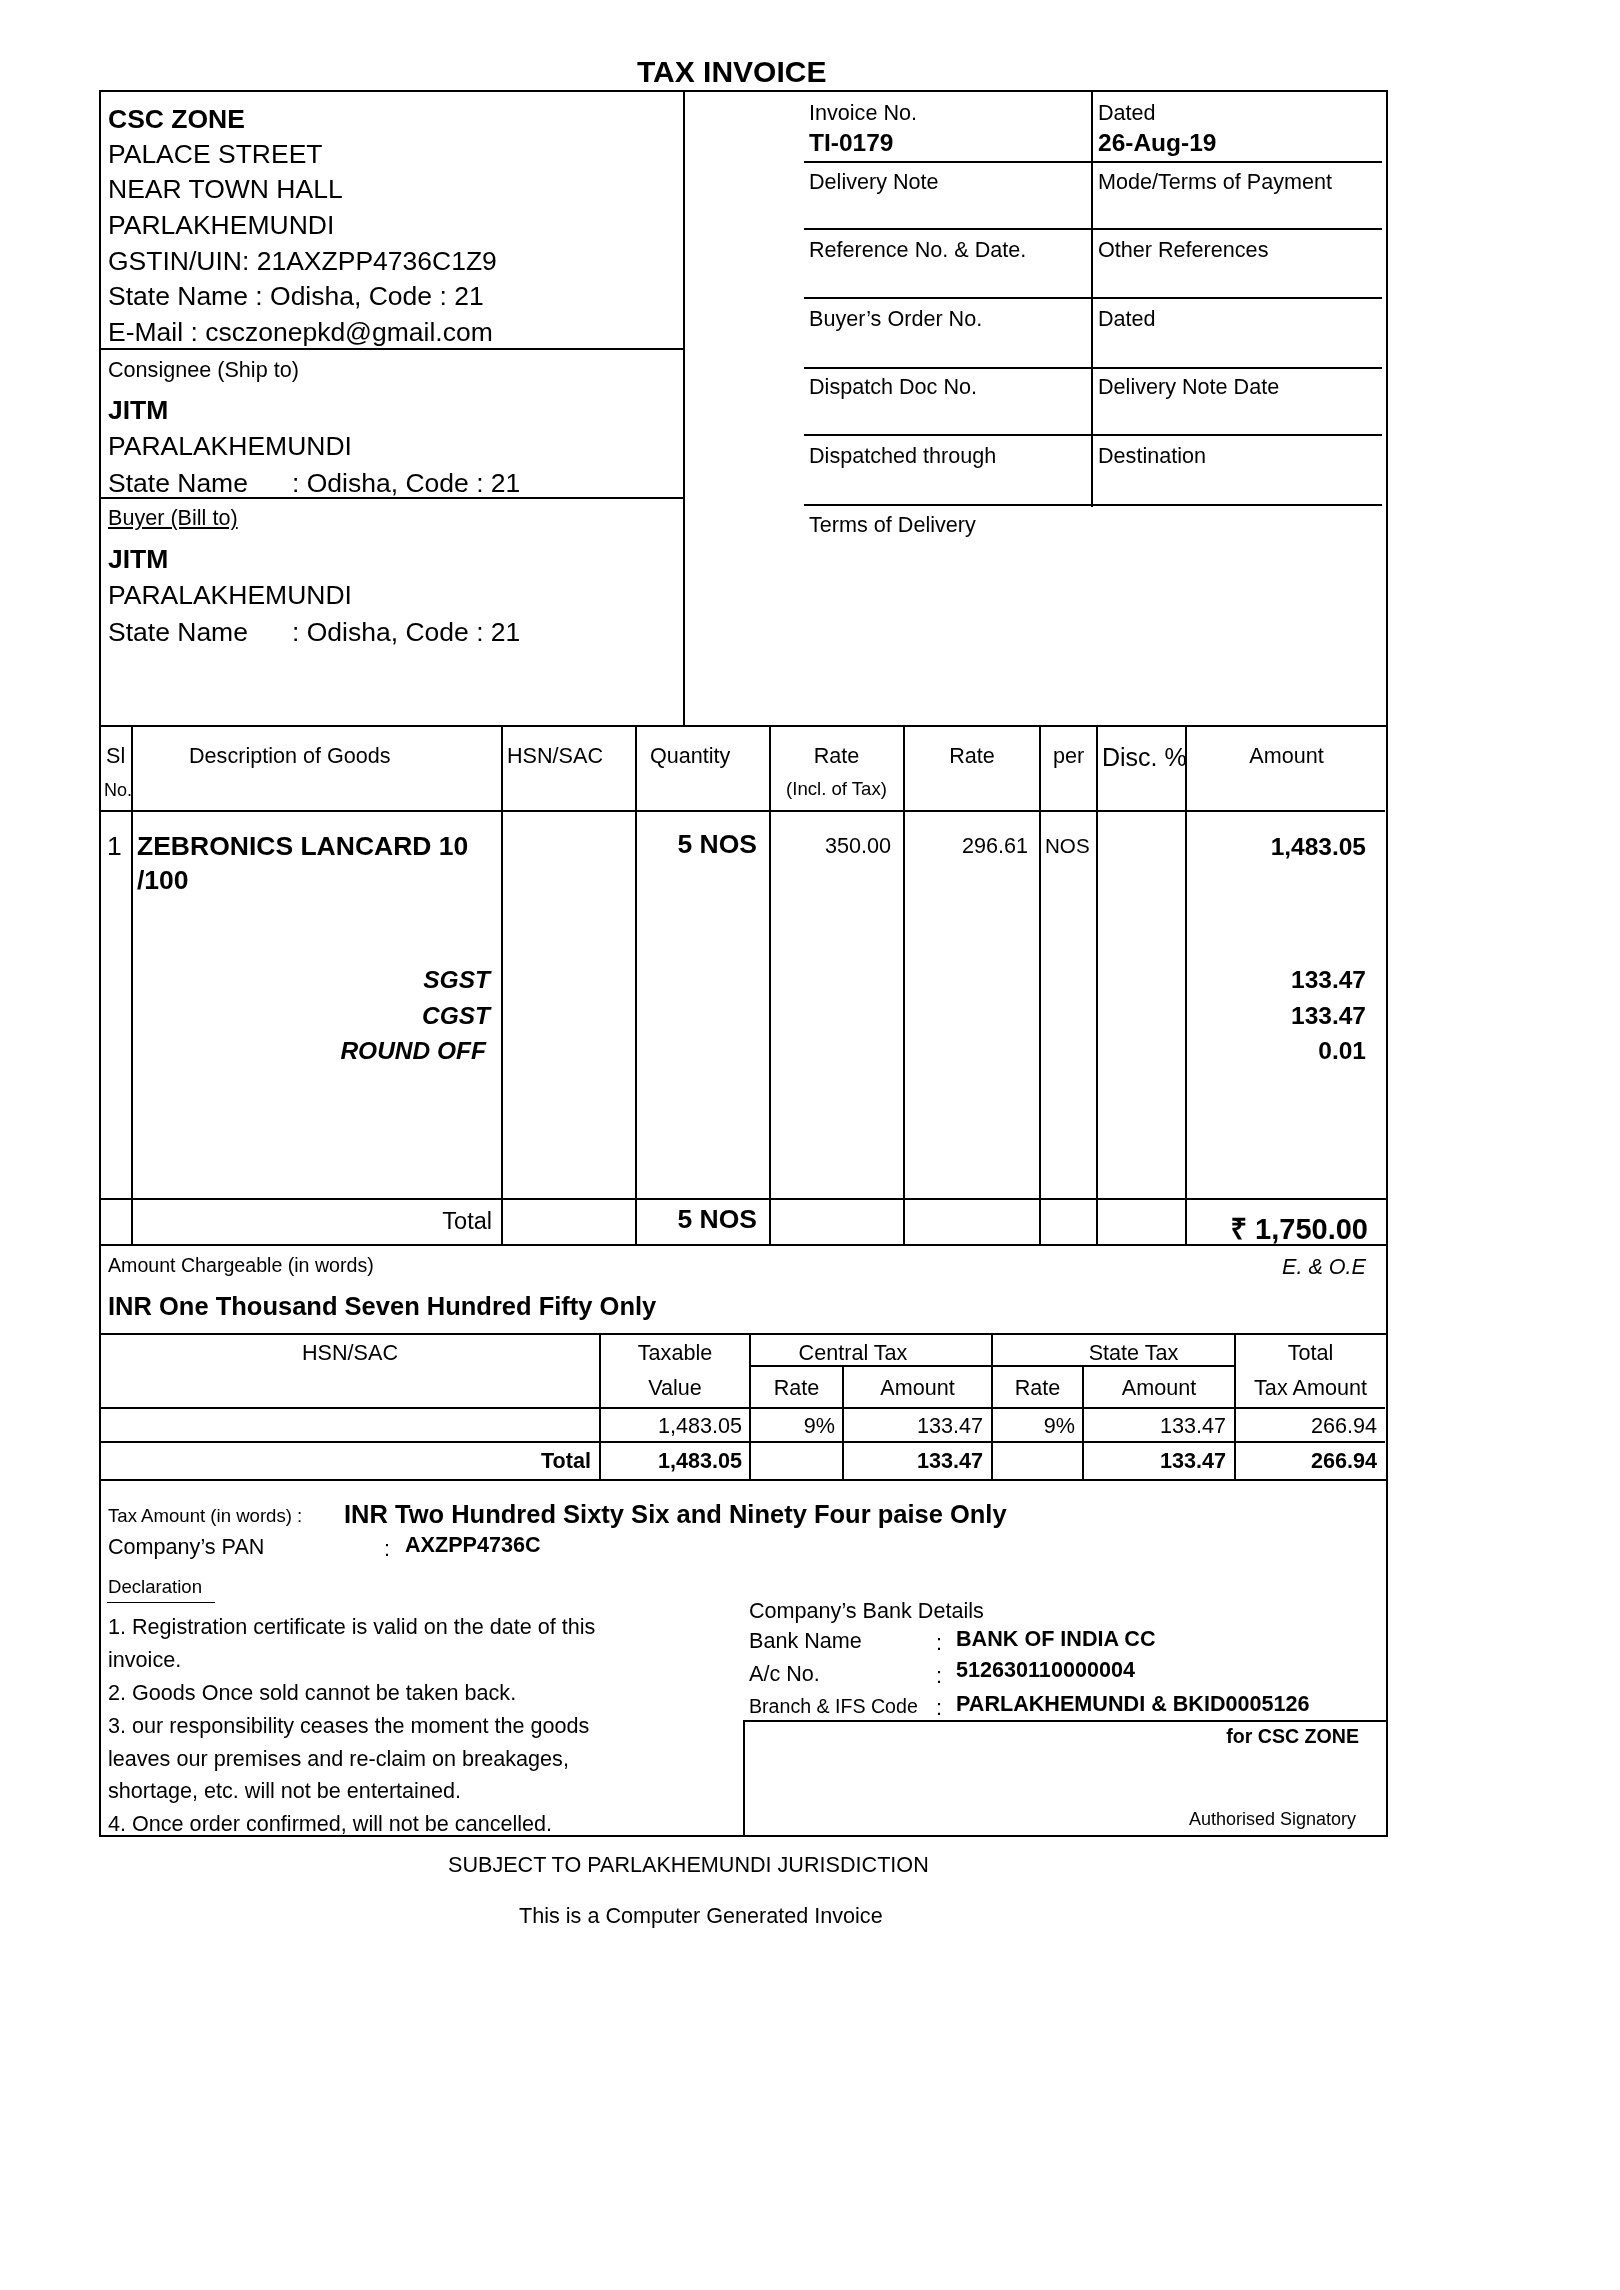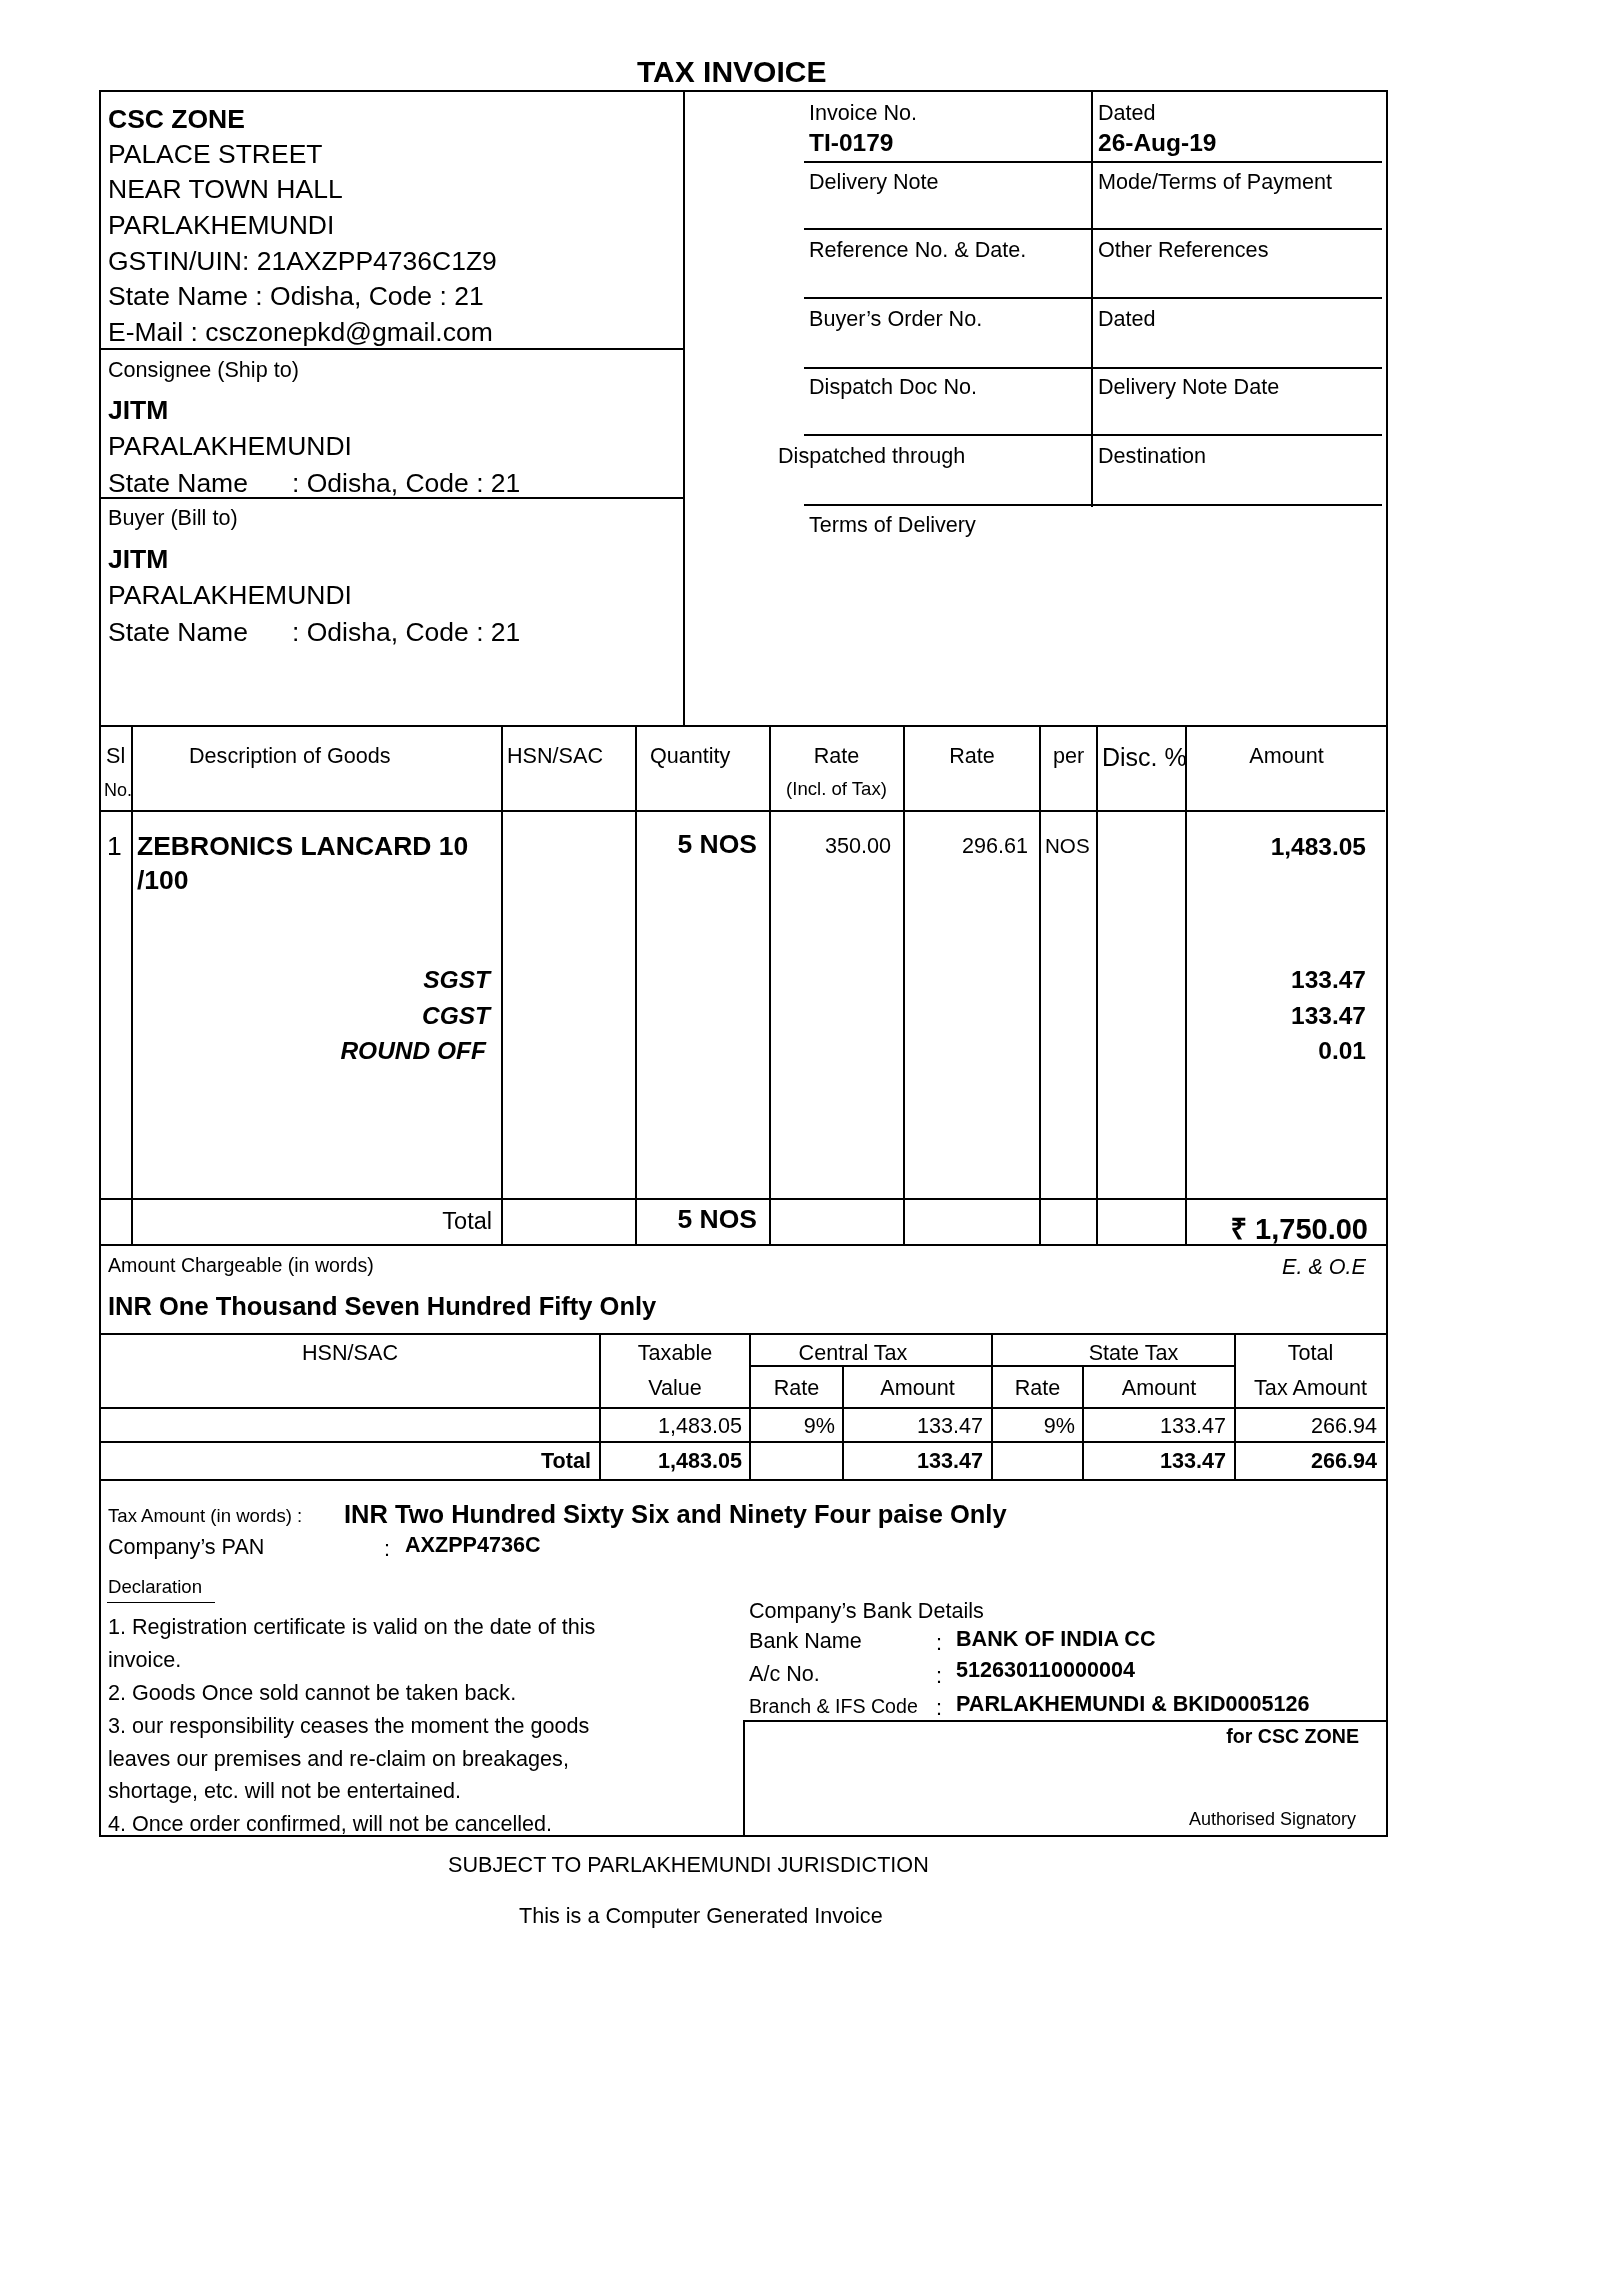--- a/index.html
+++ b/index.html
@@ -41,21 +41,21 @@
 <div>
   <div class="abs sm" style="left:108px; top:357px;">Consignee (Ship to)</div>
   <div class="abs b t" style="left:108px; top:395px;">JITM</div>
   <div class="abs t" style="left:108px; top:431px;">PARALAKHEMUNDI</div>
   <div class="abs t" style="left:108px; top:468px;">State Name</div>
   <div class="abs t" style="left:292px; top:468px;">:  Odisha, Code : 21</div>
 </div>
 <div class="line" style="left:99px; top:497px; width:584px; height:2px;"></div>
 
 <div>
-  <div class="abs sm" style="left:108px; top:505px;">Buyer (Bill to)</div>
+  <div class="abs sm" style="left:108px; top:505px;text-decoration:underline;">Buyer (Bill to)</div>
   <div class="abs b t" style="left:108px; top:544px;">JITM</div>
   <div class="abs t" style="left:108px; top:580px;">PARALAKHEMUNDI</div>
   <div class="abs t" style="left:108px; top:617px;">State Name</div>
   <div class="abs t" style="left:292px; top:617px;">:  Odisha, Code : 21</div>
 </div>
 
 <div>
   <div class="line" style="left:1091px; top:92px; width:2px; height:415px;"></div>
   <div class="line" style="left:804px; top:161px; width:578px; height:2px;"></div>
   <div class="line" style="left:804px; top:228px; width:578px; height:2px;"></div>
@@ -70,21 +70,21 @@
   <div class="abs b sm" style="left:1098px; top:129px; font-size:24.5px;">26-Aug-19</div>
 
   <div class="abs sm" style="left:809px; top:169px;">Delivery Note</div>
   <div class="abs sm" style="left:1098px; top:169px;">Mode/Terms of Payment</div>
   <div class="abs sm" style="left:809px; top:237px;">Reference No. &amp; Date.</div>
   <div class="abs sm" style="left:1098px; top:237px;">Other References</div>
   <div class="abs sm" style="left:809px; top:306px;">Buyer’s Order No.</div>
   <div class="abs sm" style="left:1098px; top:306px;">Dated</div>
   <div class="abs sm" style="left:809px; top:374px;">Dispatch Doc No.</div>
   <div class="abs sm" style="left:1098px; top:374px;">Delivery Note Date</div>
-  <div class="abs sm" style="left:778px; top:443px;">Dispatched through</div>
+  <div class="abs sm" style="left:809px; top:443px;">Dispatched through</div>
   <div class="abs sm" style="left:1098px; top:443px;">Destination</div>
   <div class="abs sm" style="left:809px; top:512px;">Terms of Delivery</div>
 </div>
 
 <div>
   <div class="line" style="left:99px; top:725px; width:1289px; height:2px;"></div>
   <div class="line" style="left:99px; top:810px; width:1286px; height:2px;"></div>
   <div class="line" style="left:99px; top:1198px; width:1289px; height:2px;"></div>
   <div class="line" style="left:99px; top:1244px; width:1289px; height:2px;"></div>
 

